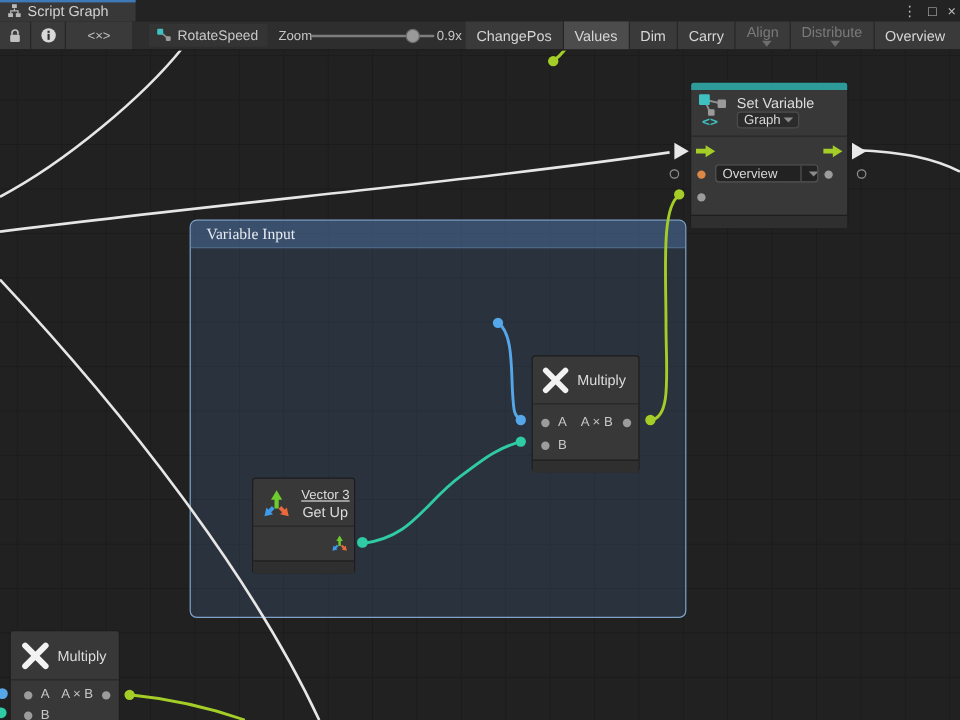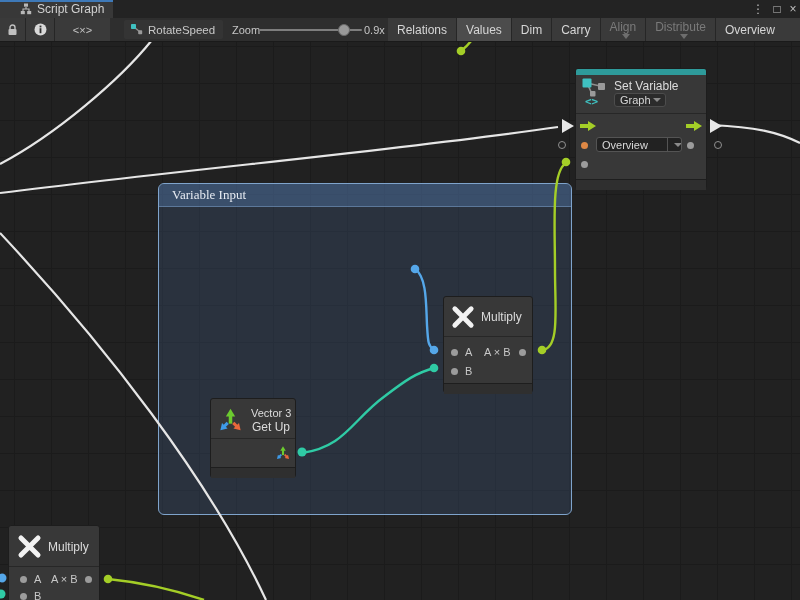--- a/index.html
+++ b/index.html
@@ -6,21 +6,21 @@
   html,body { background:#111; }
   .app {
     position:relative; width:800px; height:600px; overflow:hidden;
     font-family:"Liberation Sans", sans-serif;
     background:#212121; color:#d4d4d4;
     -webkit-font-smoothing:antialiased;
   }
   
   .tabbar { position:absolute; left:0; top:0; width:800px; height:18px; background:#232323; z-index:60; }
   .tab { position:absolute; left:0; top:0; width:113px; height:18px; background:#383838;
-         display:flex; align-items:center; gap:5px; padding-left:20px; }
+         display:flex; align-items:center; gap:5px; padding-left:6px; }
   .tab-accent { position:absolute; left:0; top:0; width:113px; height:2px; z-index:2; }
   .tab-label { font-size:12px; color:#d2d2d2; white-space:nowrap; }
   .winctl { position:absolute; top:0; height:18px; display:flex; align-items:center; justify-content:center;
             color:#bebebe; font-size:12px; width:16px; cursor:default; }
   
   .toolbar { position:absolute; left:0; top:18px; width:800px; height:24px; background:#2e2e2e;
              border-bottom:1px solid #1a1a1a; z-index:60; }
   .tseg { position:absolute; top:0; height:23px; background:#3a3a3a; display:flex; align-items:stretch; }
   .tbtn { display:flex; align-items:center; justify-content:center; padding:0 9px; font-size:12px;
           color:#d6d6d6; border-right:1px solid #262626; white-space:nowrap; }
@@ -169,21 +169,21 @@
       </g>
       <g transform="translate(7.5,20) rotate(225)">
         <path d="M0 4 V-1" stroke-width="3" fill="none" stroke="#3e9be9"></path>
         <path d="M-3.8 0 L3.8 0 L0 -6 Z" stroke="none" fill="#3e9be9"></path>
       </g>
       <g transform="translate(18.5,20) rotate(135)">
         <path d="M0 4 V-1" stroke-width="3" fill="none" stroke="#e9683c"></path>
         <path d="M-3.8 0 L3.8 0 L0 -6 Z" stroke="none" fill="#e9683c"></path>
       </g>
     </svg>
-    <div class="ntitle" style="left:40px; top:8px; width:40px; text-align:center; font-size:11px;">Vector 3</div>
+    <div class="ntitle" style="left:40px; top:8px; width:40px; text-align:center; font-size:11px;text-decoration:underline;">Vector 3</div>
     <div class="ntitle" style="left:40px; top:21px; width:40px; text-align:center;">Get Up</div>
     <div class="sep" style="top:39px;"></div>
     <svg width="16" height="16" viewBox="0 0 26 26" style="position:absolute; left:64px; top:45px;">
       <g transform="translate(13,10)">
         <path d="M0 8 V0" stroke-width="3.4" fill="none" stroke="#6ccb2f"></path>
         <path d="M-4.5 1 L4.5 1 L0 -6.5 Z" stroke="none" fill="#6ccb2f"></path>
       </g>
       <g transform="translate(7.5,20) rotate(225)">
         <path d="M0 4 V-1" stroke-width="3" fill="none" stroke="#3e9be9"></path>
         <path d="M-3.8 0 L3.8 0 L0 -6 Z" stroke="none" fill="#3e9be9"></path>
@@ -258,21 +258,21 @@
         <rect x="8.2" y="7.2" width="4" height="4" rx="0.8" fill="#9a9a9a"></rect>
       </svg>
       <span>RotateSpeed</span>
     </div>
     <span class="zoomlbl">Zoom</span>
     <div class="zoomtrack"></div>
     <div class="zoomhandle"></div>
     <span class="zoomval">0.9x</span>
     <div class="tseg" style="left:388px; right:0;">
       <div class="tbtn">
-          <span>Relations</span>
+          <span>ChangePos</span>
         </div>
       <div class="tbtn sel">
           <span>Values</span>
         </div>
       <div class="tbtn">
           <span>Dim</span>
         </div>
       <div class="tbtn">
           <span>Carry</span>
         </div>

